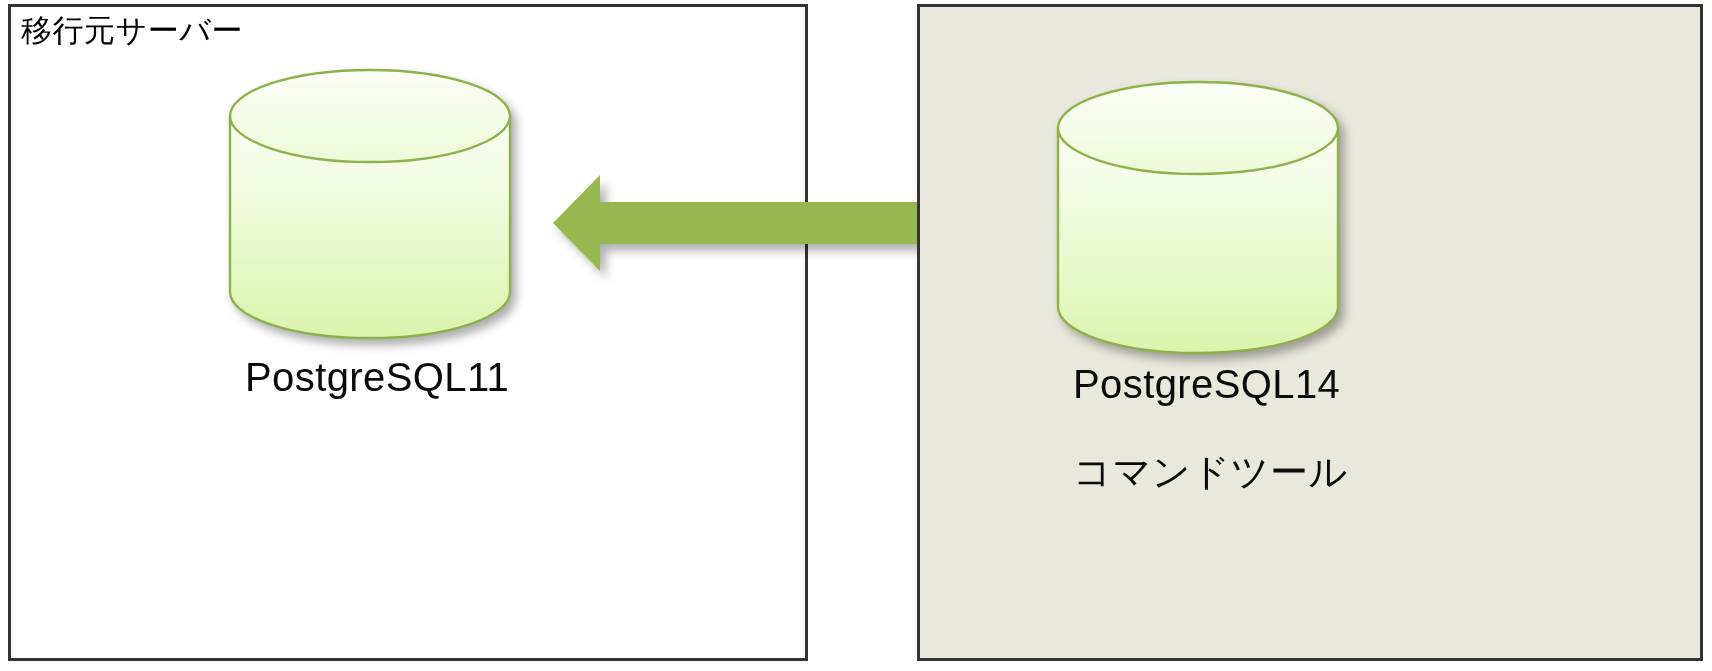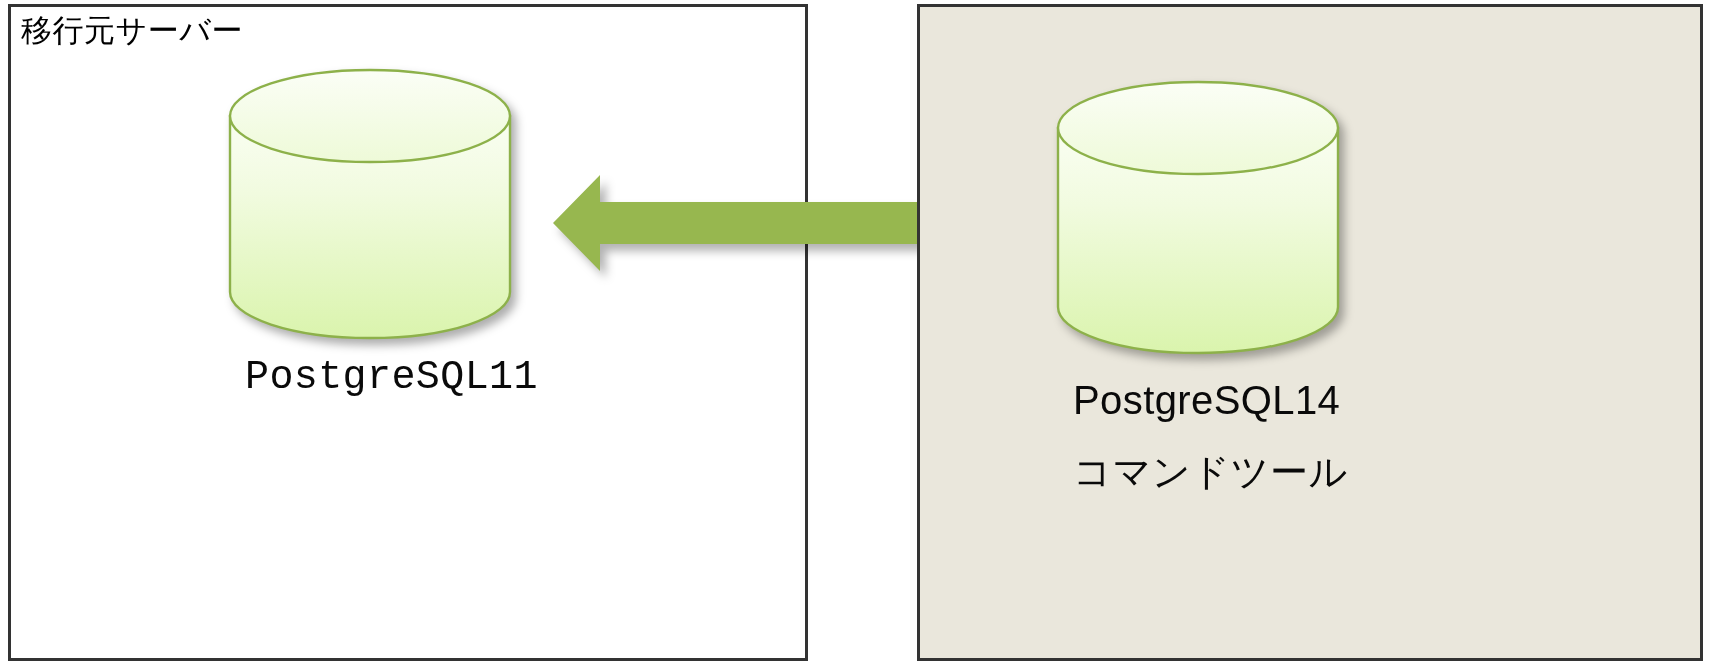--- a/index.html
+++ b/index.html
@@ -77,25 +77,24 @@
   .db-label {
     position: absolute;
     color: #0a0a0a;
     white-space: nowrap;
   }
   #label-source-db {
     left: 245px;
     top: 355px;
     font-size: 40px;
     letter-spacing: 0.4px;
-    font-family: Liberation Mono, monospace;
   }
   #label-target-db {
     left: 1073px;
-    top: 378px;
+    top: 362px;
     font-size: 40px;
     letter-spacing: 0.4px;
   }
   #label-target-tool {
     left: 1073px;
     top: 447px;
     font-size: 38px;
     letter-spacing: 0.5px;
   }
 </style>

